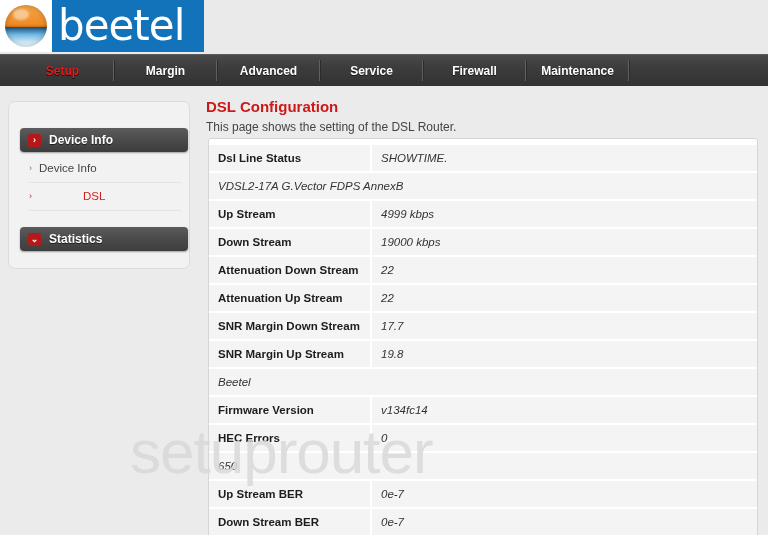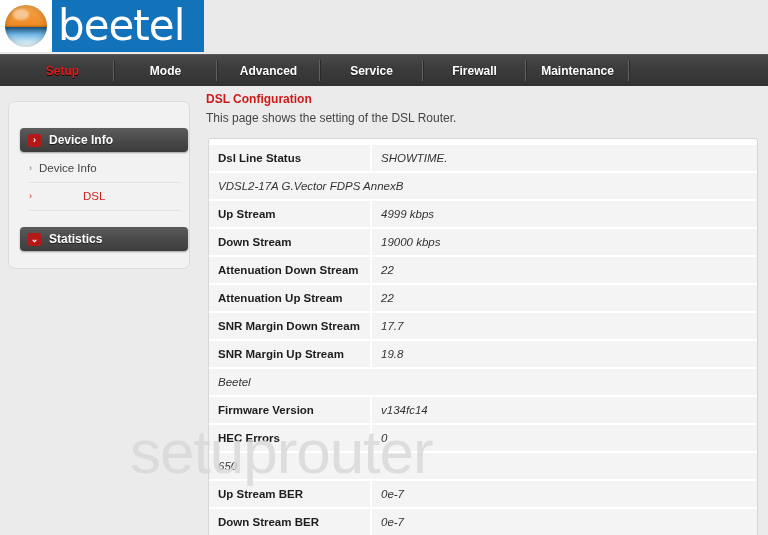--- a/index.html
+++ b/index.html
@@ -167,24 +167,24 @@
   .side-sub.active .side-sub-label { color: #cc2222; margin-left: 44px; }
   .side-sub.active .side-sub-arrow { color: #cc2222; }
 
   
   #main {
     position: absolute;
     left: 196px; top: 90px;
     width: 572px;
   }
   #page-title {
-    font-size: 12px;
+    font-size: 15px;
     font-weight: bold;
     color: #cc1a1a;
-    margin: 2px 0 0 10px;
+    margin: 8px 0 0 10px;
   }
   #page-subtitle {
     font-size: 12px;
     color: #444;
     margin: 5px 0 0 10px;
   }
   #panel {
     position: absolute;
     left: 12px; top: 48px;
     width: 548px;
@@ -247,21 +247,21 @@
     <div id="logo-word">beetel</div>
   </div>
 </div>
 
 <div id="navbar">
   <div class="nav-item first active">
     <span>Setup</span>
   </div>
   <div class="nav-sep"></div>
   <div class="nav-item">
-    <span>Mode</span>
+    <span>Margin</span>
   </div>
   <div class="nav-sep"></div>
   <div class="nav-item">
     <span>Advanced</span>
   </div>
   <div class="nav-sep"></div>
   <div class="nav-item">
     <span>Service</span>
   </div>
   <div class="nav-sep"></div>

